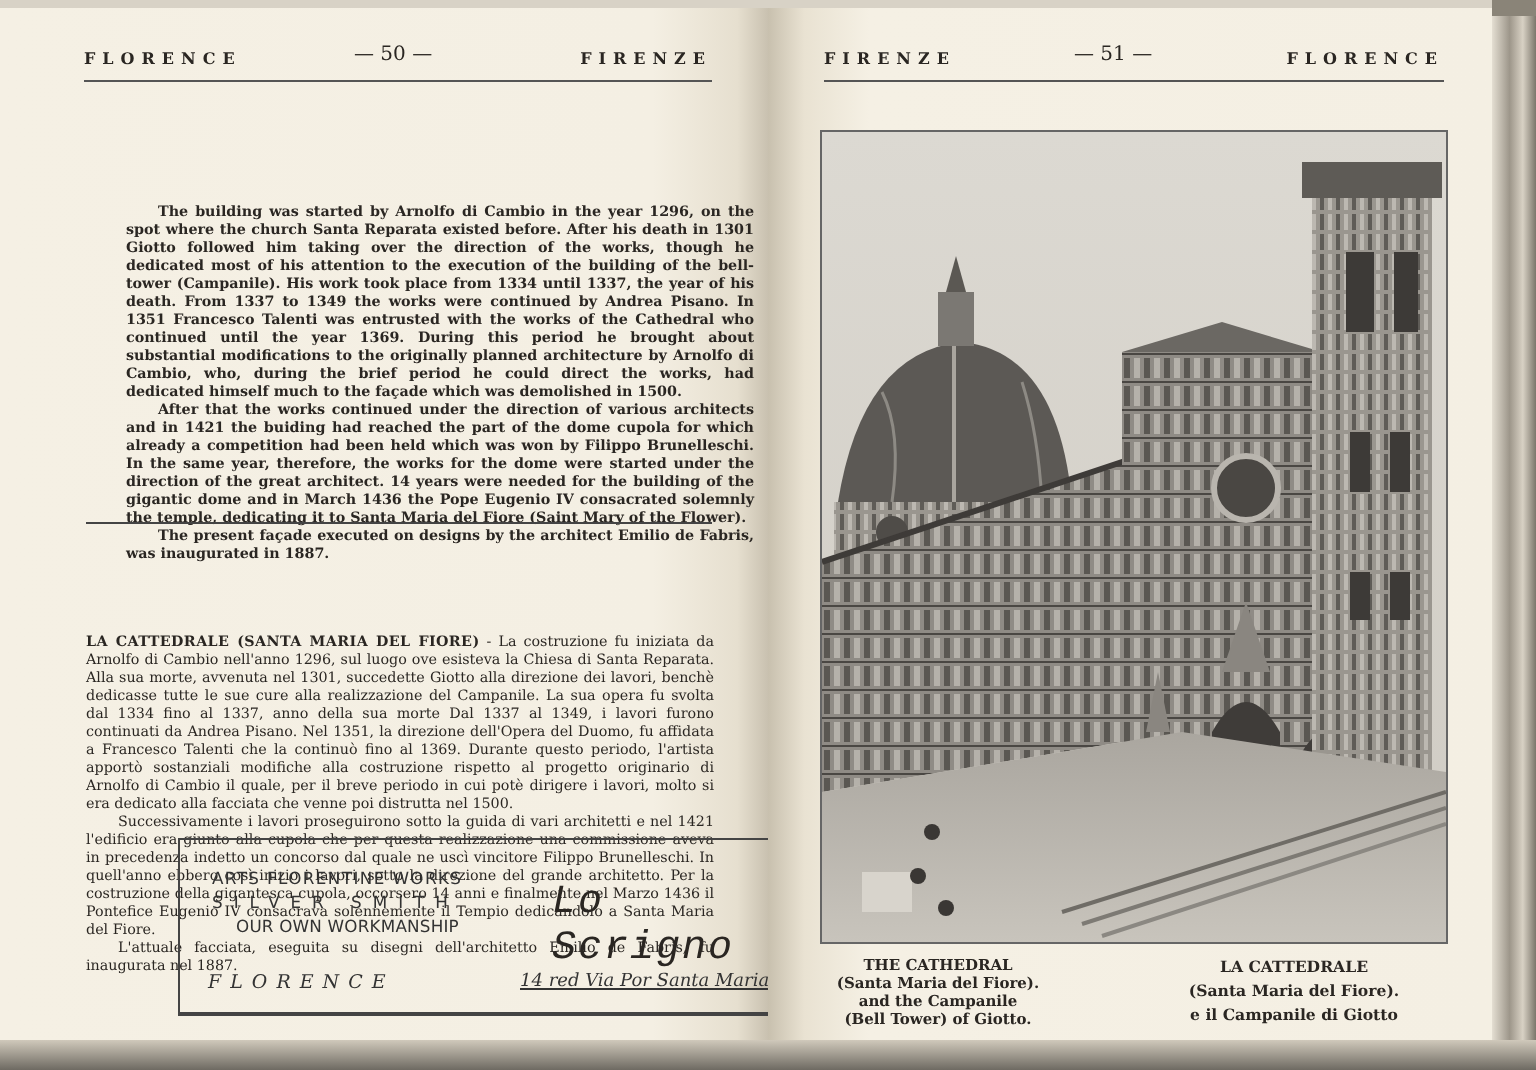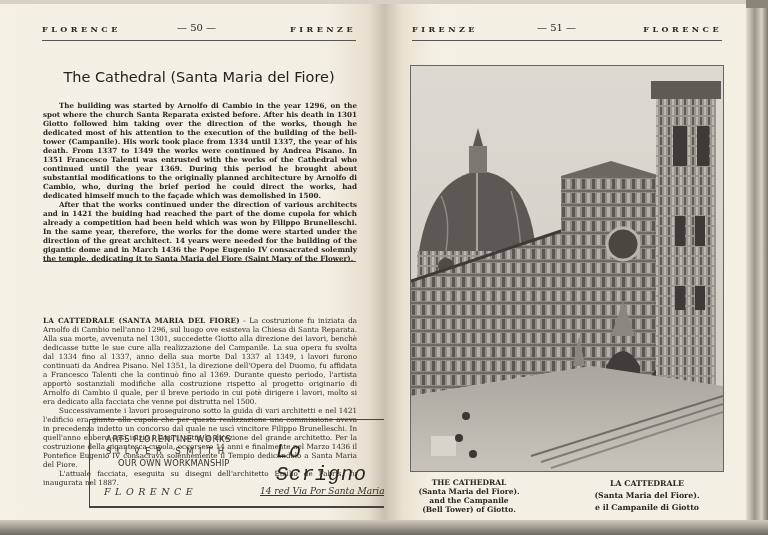--- a/index.html
+++ b/index.html
@@ -11,21 +11,21 @@
   .edge-right { position:absolute; left:746px; top:8px; width:22px; height:527px; background:linear-gradient(to right,#e4ded2,#9d968a 40%,#d8d1c4 70%,#7c766b); }
   .bottom-shadow { position:absolute; left:0; top:520px; width:768px; height:15px; background:linear-gradient(#d0c9bb,#6e6a62); }
   .running-head { position:absolute; top:20px; height:16px; font-family:"DejaVu Serif", serif; font-size:8px; font-weight:bold; letter-spacing:3.5px; color:#2a2622; border-bottom:1px solid #555; }
   .running-head .num { position:absolute; font-weight:normal; letter-spacing:0; font-size:10px; top:-2px; }
   .left .running-head { left:42px; width:314px; }
   .right .running-head { left:28px; width:310px; }
   .rh-l { position:absolute; left:0; top:0; }
   .rh-r { position:absolute; right:0; top:0; }
   .title { position:absolute; left:42px; top:65px; width:314px; text-align:center; font-family:"DejaVu Sans", sans-serif; font-size:14.5px; color:#222; }
   .body-en, .body-it { position:absolute; left:43px; width:314px; font-family:"DejaVu Serif", serif; font-size:7.15px; line-height:9.0px; text-align:justify; color:#2a2622; font-weight:bold; }
-  .body-en { top:97px; }
+  .body-en { top:97px;margin-left:20px; }
   .body-en p, .body-it p { margin:0; text-indent:16px; }
   .divider { position:absolute; left:43px; top:257px; width:313px; border-top:1px solid #444; }
   .body-it { top:265px; font-weight:normal;margin-top:47px; }
   .body-it .lead { font-weight:bold; letter-spacing:0.2px; }
   .ad { position:absolute; left:41px; top:415px; width:311px; height:86px; border:1px solid #444; border-bottom-width:2px;margin-left:48px; }
   .ad-line { position:absolute; left:16px; font-family:"DejaVu Sans", sans-serif; font-size:8.4px; color:#333; }
   .ad-l1 { top:14px; letter-spacing:0.7px; }
   .ad-l2 { top:26px; letter-spacing:5.5px; }
   .ad-l3 { top:38px; letter-spacing:0.1px;padding-left:12px; }
   .ad-brand { position:absolute; left:186px; top:20px; font-family:Liberation Mono, monospace; font-style:italic; font-size:20px; color:#2a2622; letter-spacing:1px; }
@@ -43,25 +43,25 @@
 
 <div class="spread">
 
   <div class="page left">
     <div class="running-head">
       <span class="rh-l">FLORENCE</span>
       <span class="num" style="left:135px;">— 50 —</span>
       <span class="rh-r">FIRENZE</span>
     </div>
 
-    <div class="title">The Cathedral (Santa Maria del Fiore)</div>
 
     <div class="body-en">
       <p>The building was started by Arnolfo di Cambio in the year 1296, on the spot where the church Santa Reparata existed before. After his death in 1301 Giotto followed him taking over the direction of the works, though he dedicated most of his attention to the execution of the building of the bell-tower (Campanile). His work took place from 1334 until 1337, the year of his death. From 1337 to 1349 the works were continued by Andrea Pisano. In 1351 Francesco Talenti was entrusted with the works of the Cathedral who continued until the year 1369. During this period he brought about substantial modifications to the originally planned architecture by Arnolfo di Cambio, who, during the brief period he could direct the works, had dedicated himself much to the façade which was demolished in 1500.</p>
       <p>After that the works continued under the direction of various architects and in 1421 the buiding had reached the part of the dome cupola for which already a competition had been held which was won by Filippo Brunelleschi. In the same year, therefore, the works for the dome were started under the direction of the great architect. 14 years were needed for the building of the gigantic dome and in March 1436 the Pope Eugenio IV consacrated solemnly the temple, dedicating it to Santa Maria del Fiore (Saint Mary of the Flower).</p>
+      <p>The present façade executed on designs by the architect Emilio de Fabris, was inaugurated in 1887.</p>
     </div>
 
     <div class="divider"></div>
 
     <div class="body-it">
       <p style="text-indent:0"><span class="lead">LA CATTEDRALE (SANTA MARIA DEL FIORE)</span><span> - La costruzione fu iniziata da Arnolfo di Cambio nell'anno 1296, sul luogo ove esisteva la Chiesa di Santa Reparata. Alla sua morte, avvenuta nel 1301, succedette Giotto alla direzione dei lavori, benchè dedicasse tutte le sue cure alla realizzazione del Campanile. La sua opera fu svolta dal 1334 fino al 1337, anno della sua morte Dal 1337 al 1349, i lavori furono continuati da Andrea Pisano. Nel 1351, la direzione dell'Opera del Duomo, fu affidata a Francesco Talenti che la continuò fino al 1369. Durante questo periodo, l'artista apportò sostanziali modifiche alla costruzione rispetto al progetto originario di Arnolfo di Cambio il quale, per il breve periodo in cui potè dirigere i lavori, molto si era dedicato alla facciata che venne poi distrutta nel 1500.</span></p>
       <p>Successivamente i lavori proseguirono sotto la guida di vari architetti e nel 1421 l'edificio era giunto alla cupola che per questa realizzazione una commissione aveva in precedenza indetto un concorso dal quale ne uscì vincitore Filippo Brunelleschi. In quell'anno ebbero così inizio i lavori, sotto la direzione del grande architetto. Per la costruzione della gigantesca cupola, occorsero 14 anni e finalmente nel Marzo 1436 il Pontefice Eugenio IV consacrava solennemente il Tempio dedicandolo a Santa Maria del Fiore.</p>
       <p>L'attuale facciata, eseguita su disegni dell'architetto Emilio de Fabris, fu inaugurata nel 1887.</p>
     </div>
 

